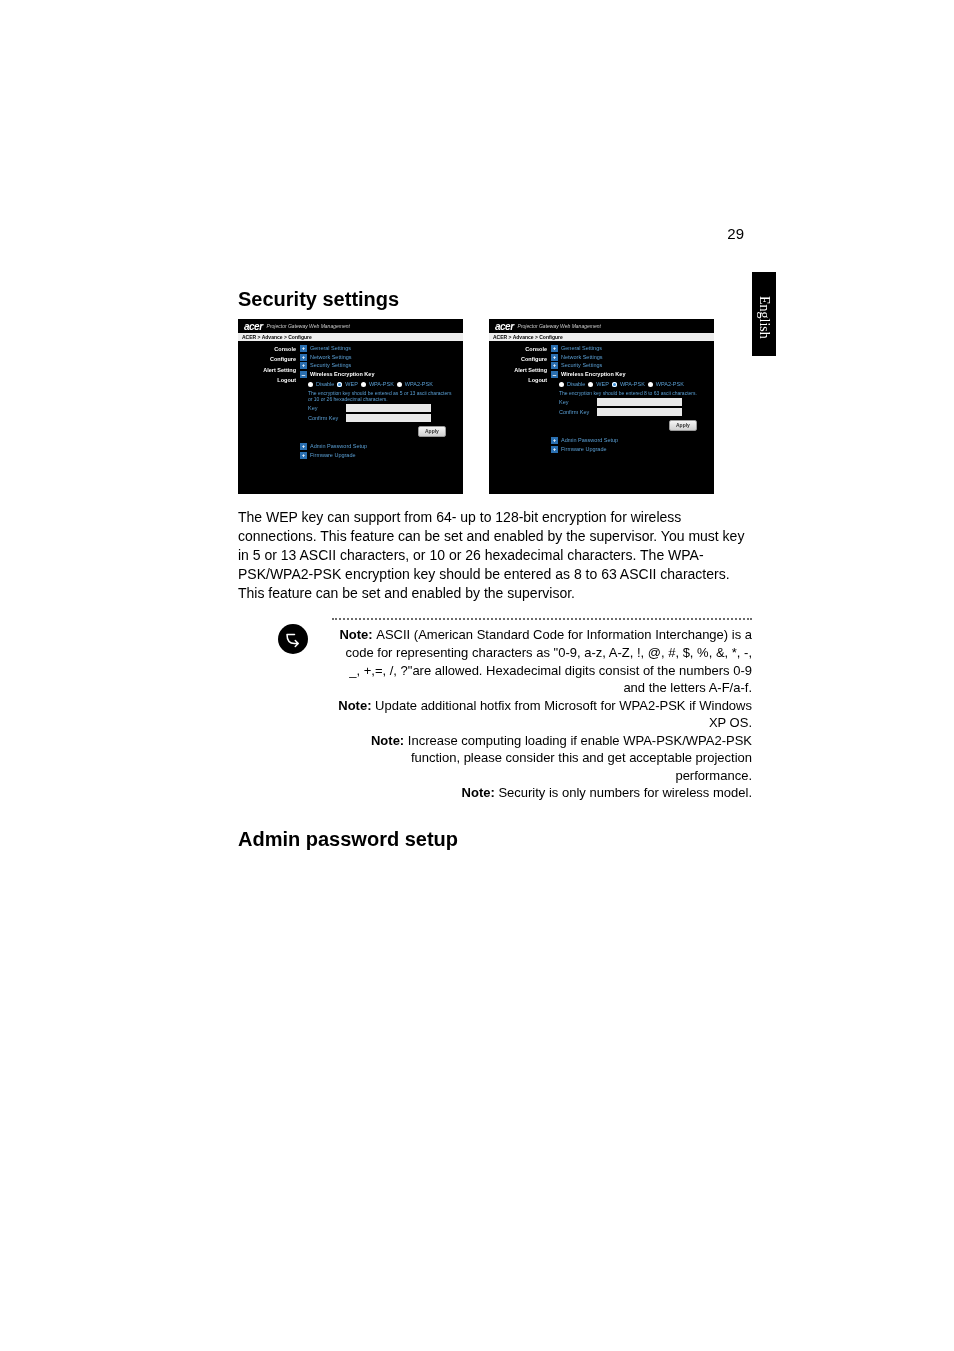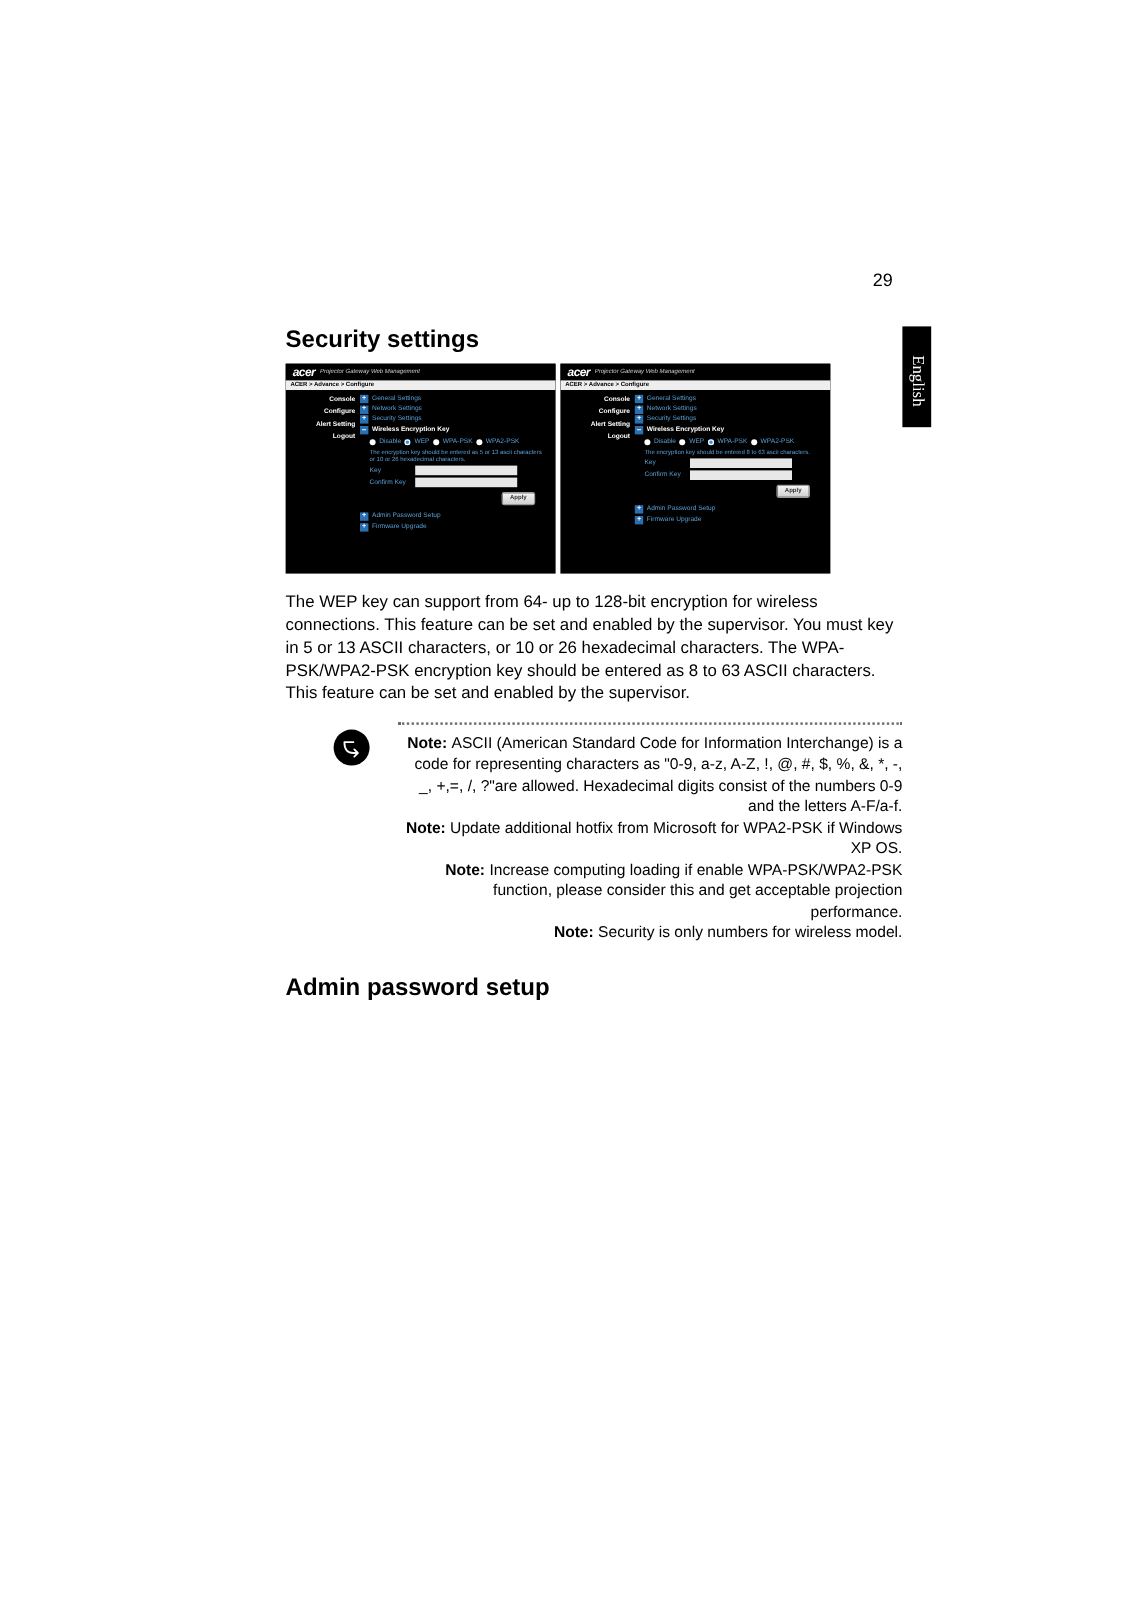--- a/index.html
+++ b/index.html
@@ -34,39 +34,39 @@
     font-size: 14px;
     font-family: Georgia, 'Times New Roman', serif;
     writing-mode: vertical-rl;
     text-align: center;
     line-height: 24px;
     padding-top: 6px;
   }
   .content {
     position: absolute;
     left: 238px;
-    top: 272px;
+    top: 288px;
     width: 510px;
   }
   h2.section {
     font-size: 20px;
     font-weight: bold;
     margin: 0 0 8px 0;
     color: #000;
   }
   p.body {
     font-size: 14px;
     line-height: 1.35;
     margin: 0 0 10px 0;
     color: #000;
   }
   .bold { font-weight: bold; }
   .screens {
     display: flex;
-    gap: 4px;
+    gap: 26px;
     margin: 8px 0 14px 0;
   }
   .screen {
     width: 225px;
     height: 175px;
     background: #000;
     color: #0066cc;
     font-size: 6px;
     position: relative;
     overflow: hidden;

